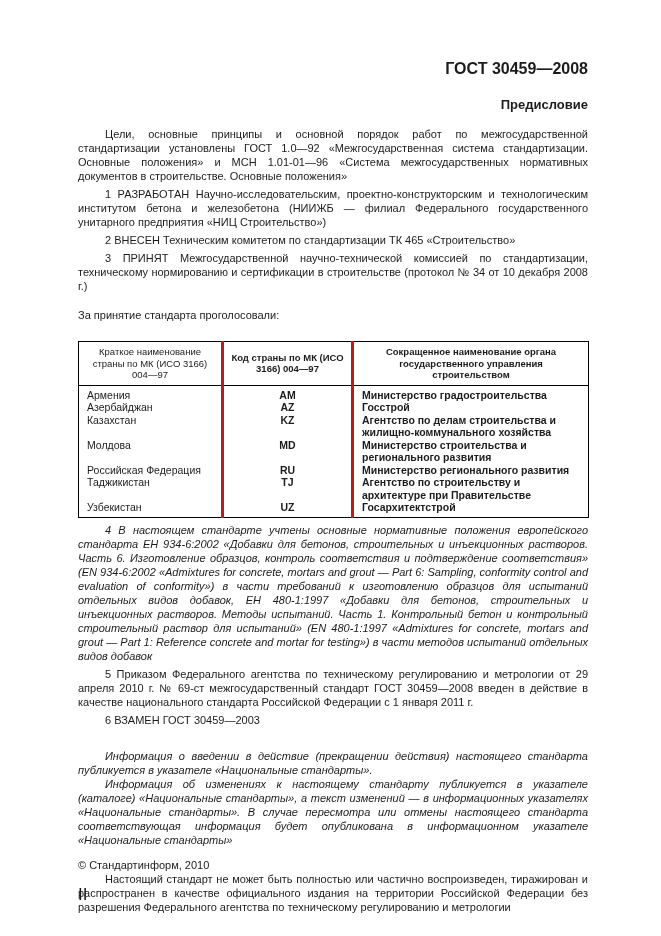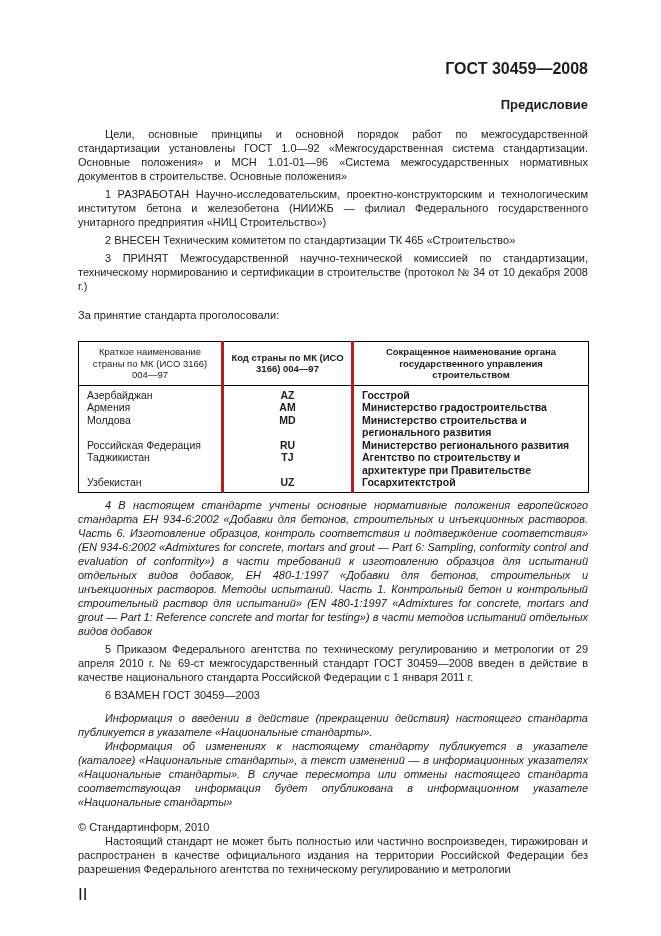--- a/index.html
+++ b/index.html
@@ -77,21 +77,21 @@
   table.vote-table th + th,
   table.vote-table td + td { border-left: 3px solid #b91c1c; font-weight: bold; }
   table.vote-table tbody tr:first-child td { padding-top: 3px; }
   table.vote-table tbody tr:last-child td { padding-bottom: 3px; }
   table.vote-table tbody tr.gap td { padding-top: 5px; }
   table.vote-table td.code { text-align: center; }
   .item4 { margin-top: 5px; font-style: italic; }
   .italic-para {
     font-style: italic;
   }
-  .italic-block { margin-top: 9px; }
+  .italic-block { margin-top: 22px; }
   .copyright {
     margin-top: 11px;
     text-align: left;
     text-indent: 0;
   }
   .restriction { }
   .page-number {
     position: absolute;
     left: 78px;
     top: 888px;
@@ -125,28 +125,33 @@
       </colgroup>
       <thead>
         <tr>
           <th>Краткое наименование страны по МК (ИСО 3166) 004—97</th>
           <th>Код страны по МК (ИСО 3166) 004—97</th>
           <th>Сокращенное наименование органа государственного управления строительством</th>
         </tr>
       </thead>
       <tbody>
         <tr>
+          <td>Армения</td>
+          <td class="code">AM</td>
+          <td>Министерство градостроительства</td>
+        </tr>
+        <tr>
           <td>Азербайджан</td>
           <td class="code">AZ</td>
           <td>Госстрой</td>
         </tr>
         <tr>
-          <td>Армения</td>
-          <td class="code">AM</td>
-          <td>Министерство градостроительства</td>
+          <td>Казахстан</td>
+          <td class="code">KZ</td>
+          <td>Агентство по делам строительства и жилищно-коммунального хозяйства</td>
         </tr>
         <tr>
           <td>Молдова</td>
           <td class="code">MD</td>
           <td>Министерство строительства и регионального развития</td>
         </tr>
         <tr>
           <td>Российская Федерация</td>
           <td class="code">RU</td>
           <td>Министерство регионального развития</td>

